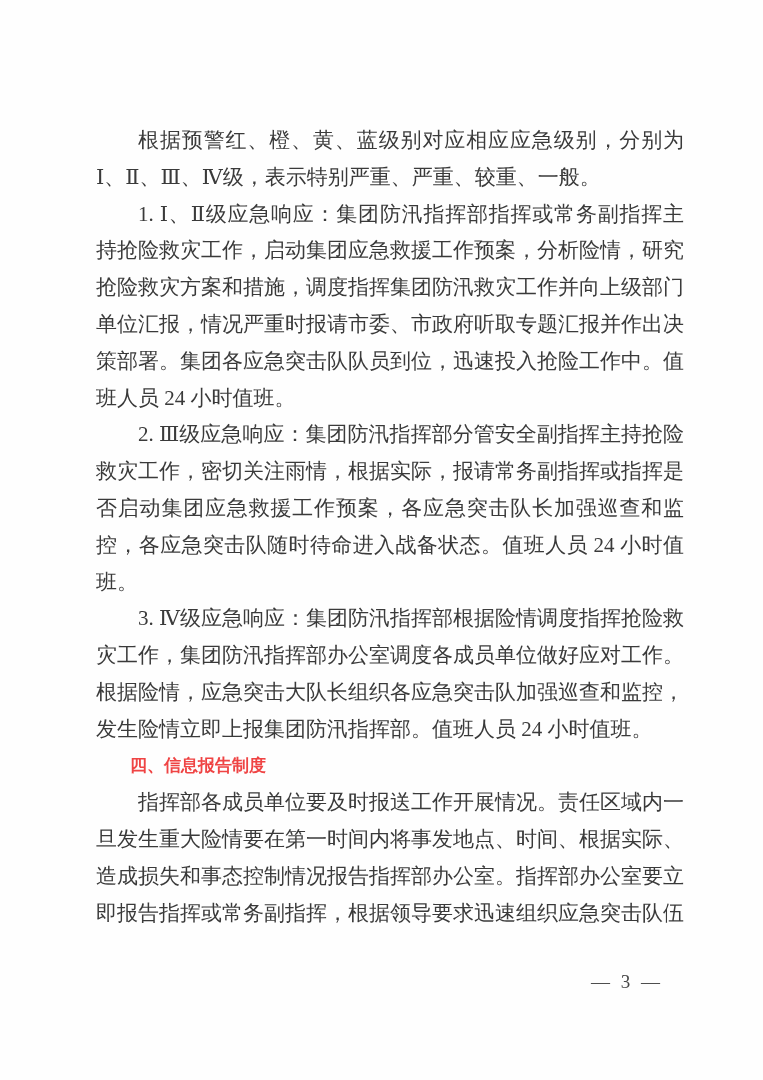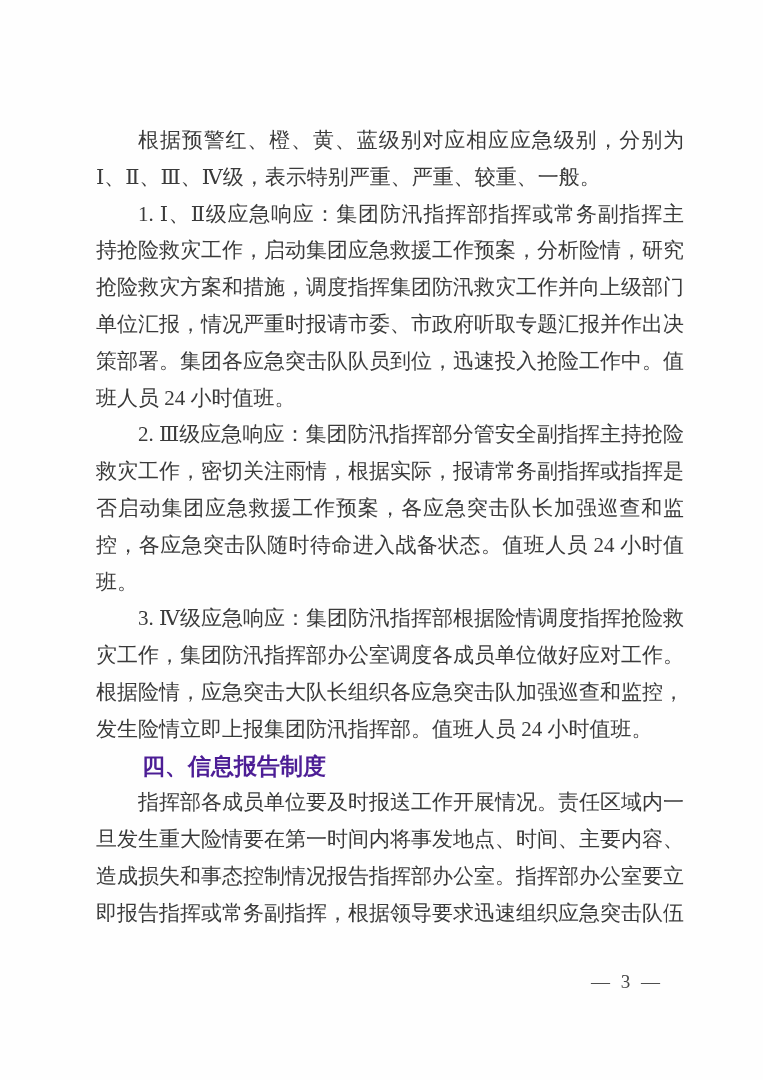--- a/index.html
+++ b/index.html
@@ -32,25 +32,25 @@
   }
   .para {
     margin: 0;
     padding: 0;
     text-indent: 2em;
   }
   .heading {
     margin: 0;
     padding: 0;
     text-indent: 2em;
-    font-size: 23px;
+    font-size: 17px;
     line-height: 36.8px;
     font-weight: 700;
     font-family: "Liberation Sans", "DejaVu Sans", sans-serif;
-    color: #4c1d95;
+    color: #ef4444;
     text-align: left;
   }
   .page-number {
     position: absolute;
     top: 971px;
     right: 100px;
     font-size: 19px;
     color: #474747;
     letter-spacing: 3px;
     font-family: "Liberation Serif", "DejaVu Serif", serif;
@@ -59,17 +59,17 @@
 </head>
 <body>
 
 <div class="page">
   <div class="body-text">
     <p class="para">根据预警红、橙、黄、蓝级别对应相应应急级别，分别为Ⅰ、Ⅱ、Ⅲ、Ⅳ级，表示特别严重、严重、较重、一般。</p>
     <p class="para">1. Ⅰ、Ⅱ级应急响应：集团防汛指挥部指挥或常务副指挥主持抢险救灾工作，启动集团应急救援工作预案，分析险情，研究抢险救灾方案和措施，调度指挥集团防汛救灾工作并向上级部门单位汇报，情况严重时报请市委、市政府听取专题汇报并作出决策部署。集团各应急突击队队员到位，迅速投入抢险工作中。值班人员 24 小时值班。</p>
     <p class="para">2. Ⅲ级应急响应：集团防汛指挥部分管安全副指挥主持抢险救灾工作，密切关注雨情，根据实际，报请常务副指挥或指挥是否启动集团应急救援工作预案，各应急突击队长加强巡查和监控，各应急突击队随时待命进入战备状态。值班人员 24 小时值班。</p>
     <p class="para">3. Ⅳ级应急响应：集团防汛指挥部根据险情调度指挥抢险救灾工作，集团防汛指挥部办公室调度各成员单位做好应对工作。根据险情，应急突击大队长组织各应急突击队加强巡查和监控，发生险情立即上报集团防汛指挥部。值班人员 24 小时值班。</p>
     <h2 class="heading">四、信息报告制度</h2>
-    <p class="para">指挥部各成员单位要及时报送工作开展情况。责任区域内一旦发生重大险情要在第一时间内将事发地点、时间、主要内容、造成损失和事态控制情况报告指挥部办公室。指挥部办公室要立即报告指挥或常务副指挥，根据领导要求迅速组织应急突击队伍</p>
+    <p class="para">指挥部各成员单位要及时报送工作开展情况。责任区域内一旦发生重大险情要在第一时间内将事发地点、时间、根据实际、造成损失和事态控制情况报告指挥部办公室。指挥部办公室要立即报告指挥或常务副指挥，根据领导要求迅速组织应急突击队伍</p>
   </div>
 
   <div class="page-number">— 3 —</div>
 </div>
 
 </body></html>

